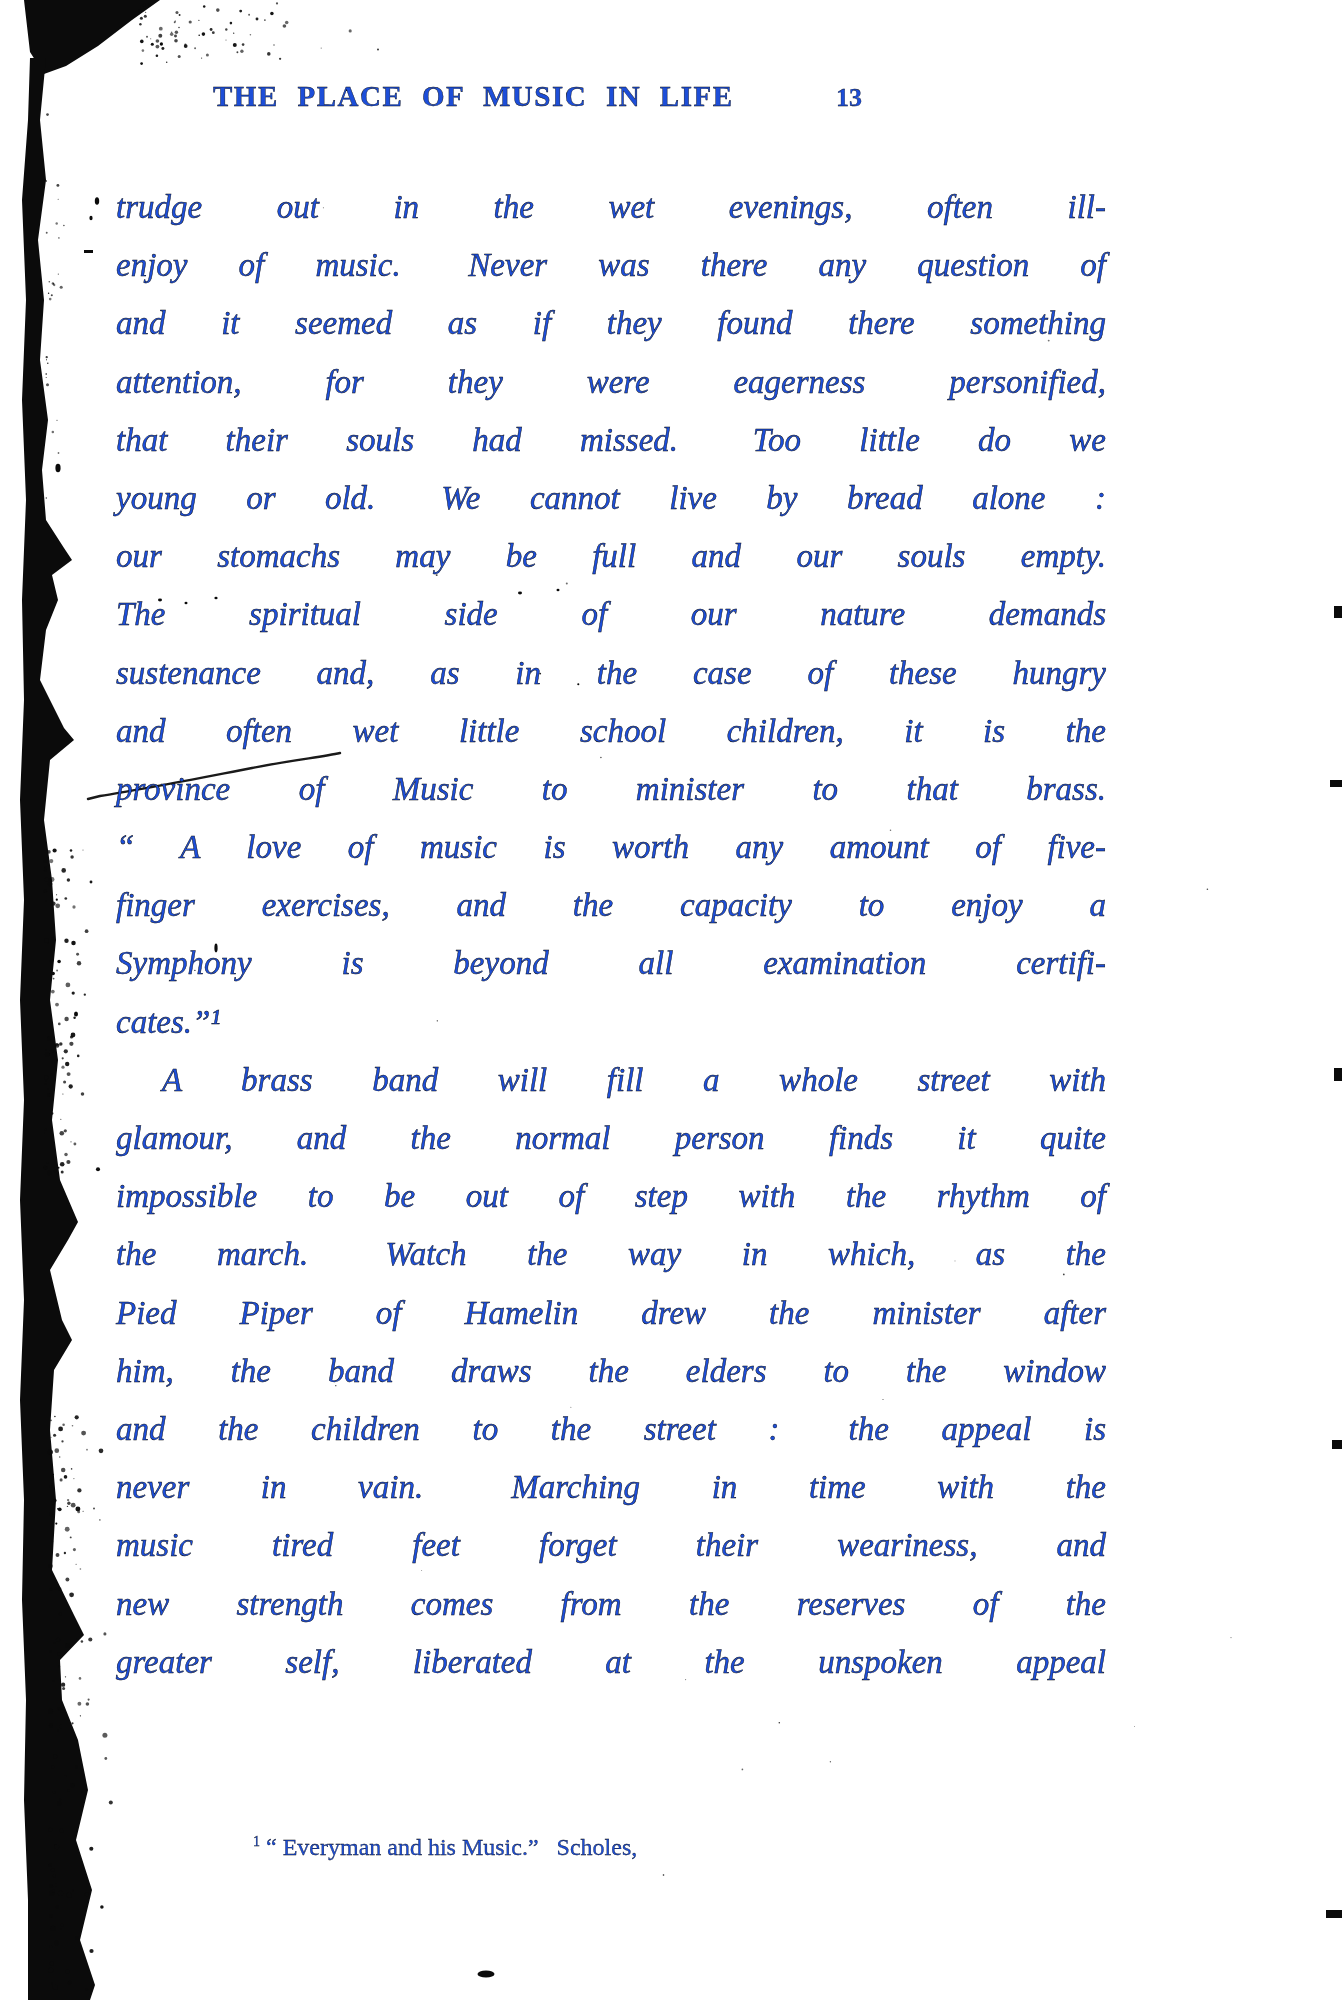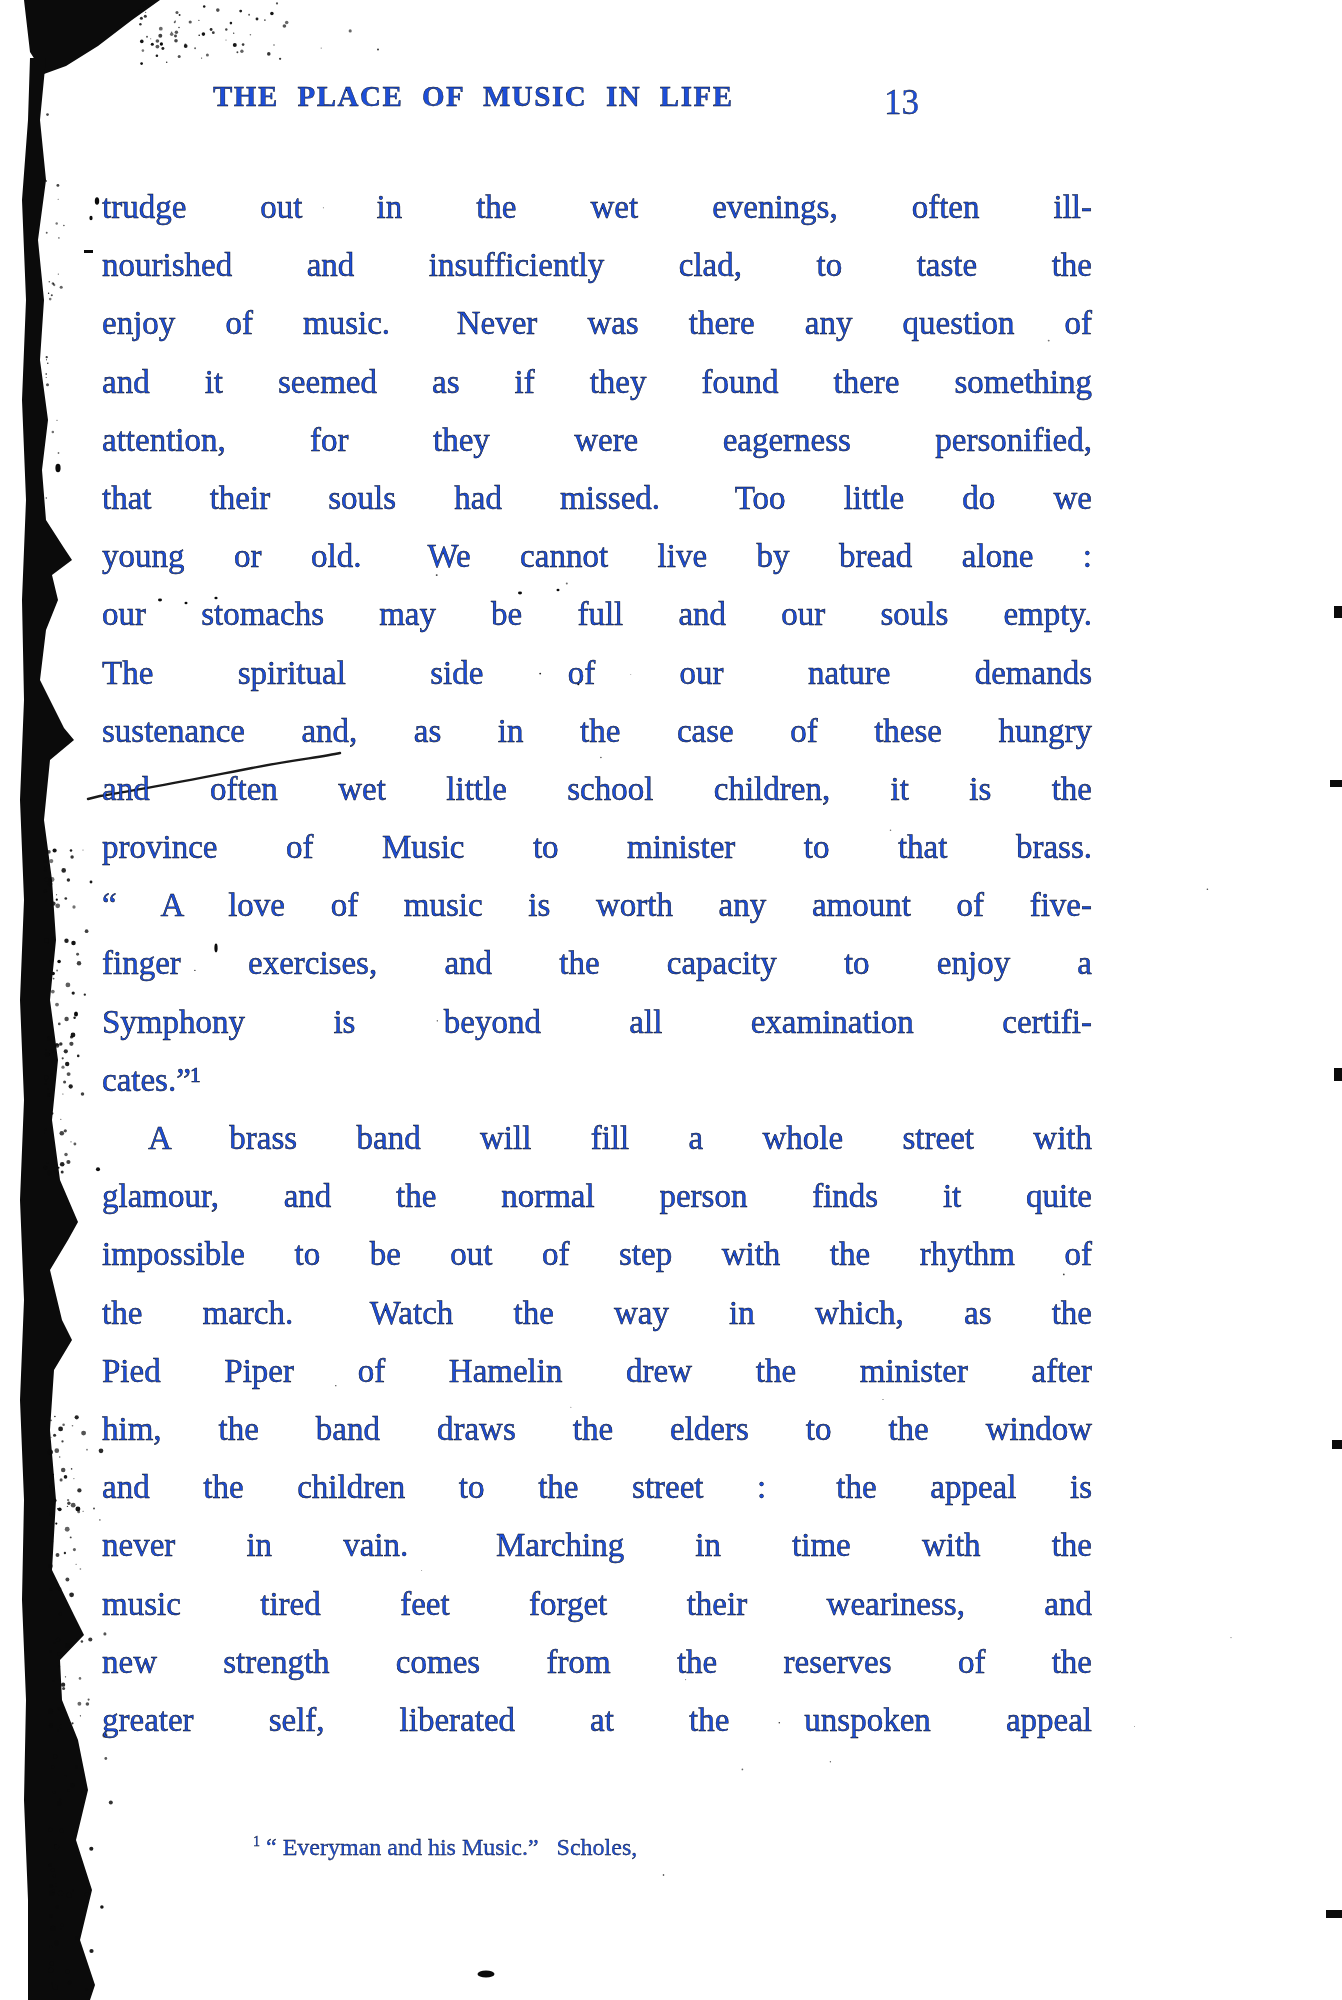--- a/index.html
+++ b/index.html
@@ -15,26 +15,26 @@
   .artifacts{position:absolute;left:0;top:0;pointer-events:none;}
   .running-title{
     position:absolute;left:213px;top:80px;
     font-size:29px;font-weight:700;
     letter-spacing:1.5px;word-spacing:10px;
     white-space:nowrap;
     -webkit-text-stroke:0.4px #0b0b0b;
   }
   .page-number{
     position:absolute;left:836px;top:83px;
-    font-size:35px;font-weight:400;margin-left:48px;
+    font-size:26px;font-weight:700;
     -webkit-text-stroke:0.3px #0b0b0b;
   }
   .body-text{
-    position:absolute;left:102px;top:178px;width:990px;
-    font-size:33px;line-height:58.2px;
+    position:absolute;left:116px;top:178px;width:990px;
+    font-size:33px;line-height:58.2px;font-style:italic;
     -webkit-text-stroke:0.45px #0b0b0b;
   }
   .line{
     height:58.2px;
     text-align:justify;
     text-align-last:justify;
     white-space:normal;
   }
   .line.left{text-align:right;text-align-last:left;}
   .line.indent{text-indent:46px;}
@@ -442,21 +442,20 @@
         <circle cx="323.4" cy="207.8" r="0.52" opacity="0.64"></circle>
         <circle cx="1231.0" cy="1637.6" r="0.58" opacity="0.57"></circle>
       </g>
   </svg>
 
   <div class="running-title">THE PLACE OF MUSIC IN LIFE</div>
   <div class="page-number">13</div>
 
   <div class="body-text">
       <div class="line">trudge out in the wet evenings, often ill-</div>
-      <div class="line">nourished and insufficiently clad, to taste the</div>
       <div class="line">enjoy of music.  Never was there any question of</div>
       <div class="line">and it seemed as if they found there something</div>
       <div class="line">attention, for they were eagerness personified,</div>
       <div class="line">that their souls had missed.  Too little do we</div>
       <div class="line">young or old.  We cannot live by bread alone :</div>
       <div class="line">our stomachs may be full and our souls empty.</div>
       <div class="line">The spiritual side of our nature demands</div>
       <div class="line">sustenance and, as in the case of these hungry</div>
       <div class="line">and often wet little school children, it is the</div>
       <div class="line">province of Music to minister to that brass.</div>

